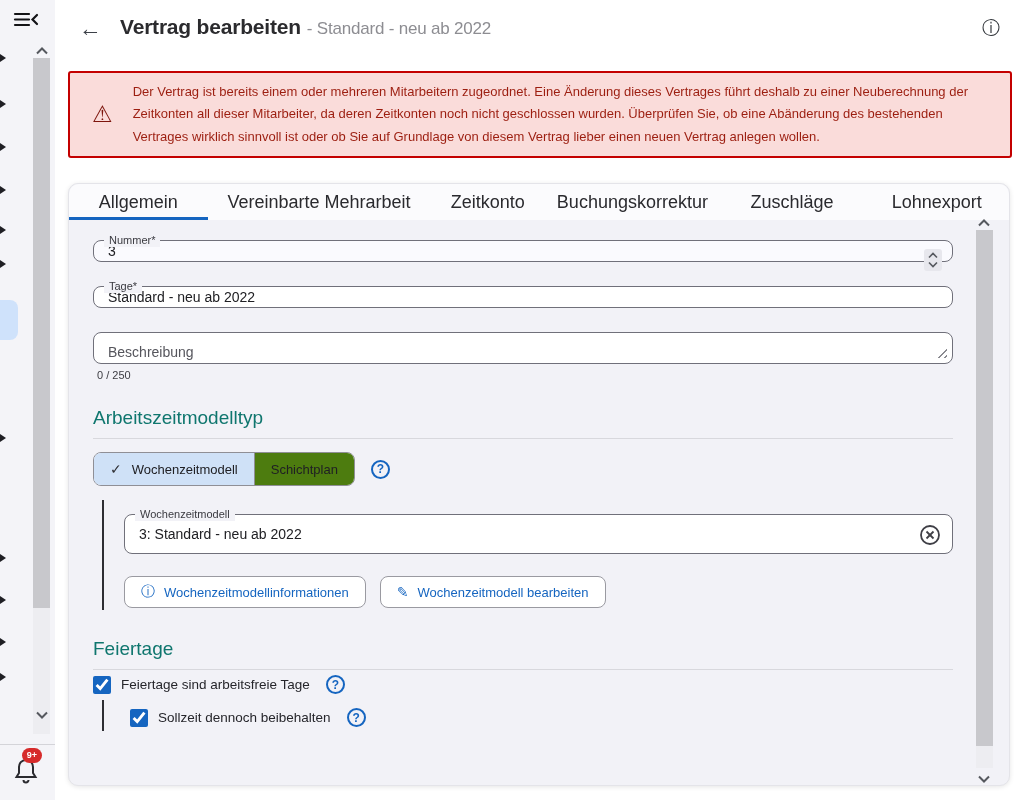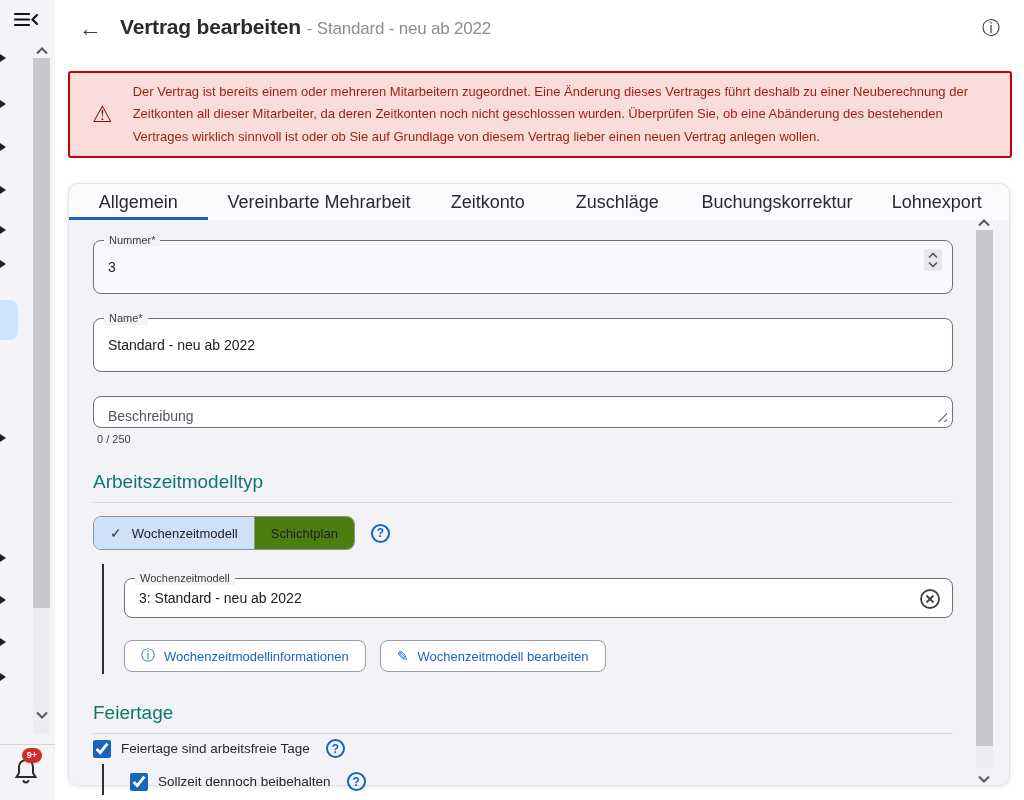--- a/index.html
+++ b/index.html
@@ -38,21 +38,21 @@
   .tab.active::after { content:""; position:absolute; left:0; right:0; bottom:0; height:3px; background:#1565c0; }
 
   .content { position:relative; padding:20px 56px 0 24px; }
 
   
   .pn-chevron { position:absolute; background:none; border:none; cursor:pointer; padding:0; width:16px; height:12px; }
   .pn-track { position:absolute; right:16px; top:46px; width:17px; height:538px; background:#ededf1; }
   .pn-thumb { position:absolute; left:0; top:0; width:17px; height:516px; background:#c8c8cc; }
 
   
-  .field { position:relative; border:1px solid #70707a; border-radius:8px; height:54px; background:#fff; display:flex; align-items:center; padding:0 14px; }
+  .field { position:relative; border:1px solid #70707a; border-radius:8px; height:22px; background:#fff; display:flex; align-items:center; padding:0 14px; }
   .field.tinted { background:#fafafe; }
   .field-label { position:absolute; top:-8px; left:10px; font-size:11px; color:#3a3a40; background:#f2f2f7; padding:0 5px; line-height:14px; }
   .field input { border:none; background:transparent; outline:none; font-size:14px; color:#202024; font-family:inherit; width:100%; }
   .spinner { position:absolute; right:10px; top:8px; width:18px; height:22px; background:#e7e7ed; border:none; border-radius:3px; cursor:pointer; display:flex; flex-direction:column; align-items:center; justify-content:center; gap:2px; padding:0; }
 
   .textarea-field { position:relative; border:1px solid #70707a; border-radius:8px; height:32px; background:#fff; padding:11px 14px; }
   .textarea-field textarea { border:none; background:transparent; outline:none; resize:none; width:calc(100% - 24px); height:18px; font-size:14px; font-family:inherit; color:#202024; }
   .textarea-field textarea::placeholder { color:#55555c; opacity:1; }
   .resize-handle { position:absolute; right:5px; bottom:5px; width:12px; height:12px; background:repeating-linear-gradient(135deg, transparent 0 2.5px, #8a8a90 2.5px 4px); clip-path:polygon(100% 0, 100% 100%, 0 100%); cursor:nwse-resize; }
   .counter { font-size:11px; color:#3c3c42; margin:5px 0 0 4px; }
@@ -144,22 +144,22 @@
     <span class="warning-icon">⚠</span>
     <p class="warning-text">Der Vertrag ist bereits einem oder mehreren Mitarbeitern zugeordnet. Eine Änderung dieses Vertrages führt deshalb zu einer Neuberechnung der Zeitkonten all dieser Mitarbeiter, da deren Zeitkonten noch nicht geschlossen wurden. Überprüfen Sie, ob eine Abänderung des bestehenden Vertrages wirklich sinnvoll ist oder ob Sie auf Grundlage von diesem Vertrag lieber einen neuen Vertrag anlegen wollen.</p>
   </div>
 
   <section class="panel">
 
     <nav class="tabbar">
       <button class="tab tab-0 active">Allgemein</button>
       <button class="tab tab-1">Vereinbarte Mehrarbeit</button>
       <button class="tab tab-2">Zeitkonto</button>
+      <button class="tab tab-3">Buchungskorrektur</button>
       <button class="tab tab-4">Zuschläge</button>
-      <button class="tab tab-3">Buchungskorrektur</button>
       <button class="tab tab-5">Lohnexport</button>
     </nav>
 
     <button class="pn-chevron" style="right:17px; top:32px;">
       <svg width="14" height="10" viewBox="0 0 14 10">
           <polyline points="2,7.5 7,2.5 12,7.5" fill="none" stroke="#55585e" stroke-width="2"></polyline>
         </svg>
     </button>
     <div class="pn-track">
       <div class="pn-thumb"></div>
@@ -179,21 +179,21 @@
           <svg width="10" height="7" viewBox="0 0 10 7">
               <polyline points="1,5.5 5,1.5 9,5.5" fill="none" stroke="#55585e" stroke-width="1.6"></polyline>
             </svg>
           <svg width="10" height="7" viewBox="0 0 10 7">
               <polyline points="1,1.5 5,5.5 9,1.5" fill="none" stroke="#55585e" stroke-width="1.6"></polyline>
             </svg>
         </button>
       </div>
 
       <div class="field" style="margin-top:24px;">
-        <span class="field-label">Name*</span>
+        <span class="field-label">Tage*</span>
         <input type="text" value="Standard - neu ab 2022" style="">
       </div>
 
       <div class="textarea-field" style="margin-top:24px;">
         <textarea placeholder="Beschreibung" style=""></textarea>
         <span class="resize-handle"></span>
       </div>
       <div class="counter">0 / 250</div>
 
       <h2 class="section-h">Arbeitszeitmodelltyp</h2>

